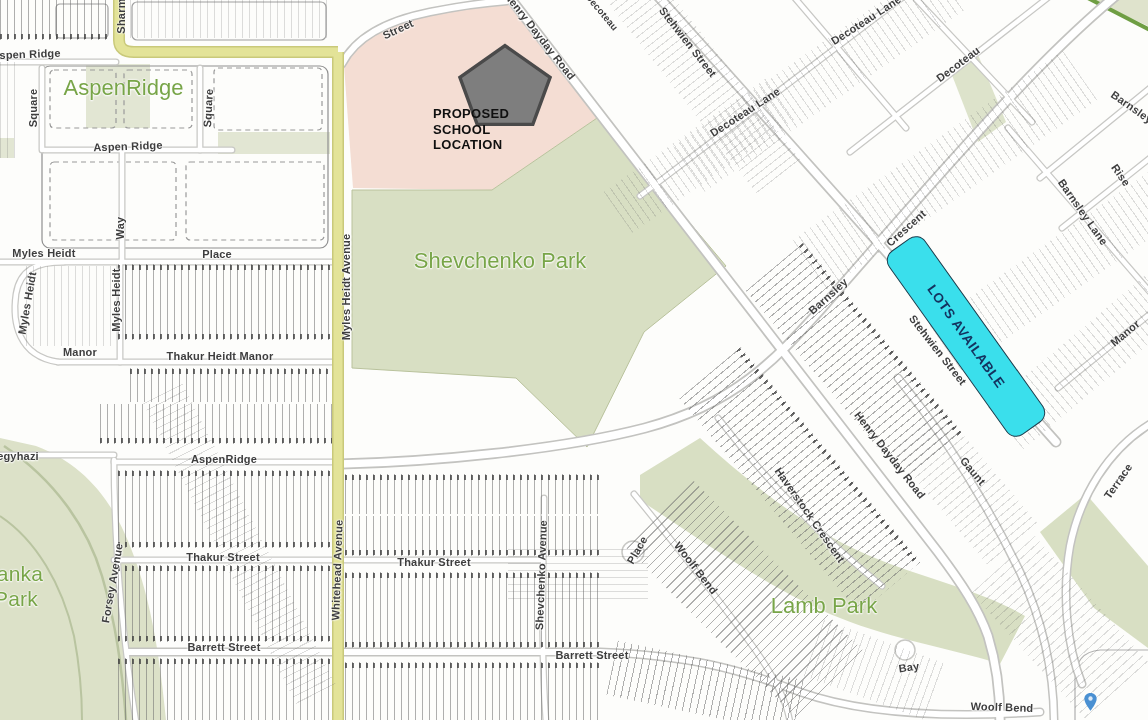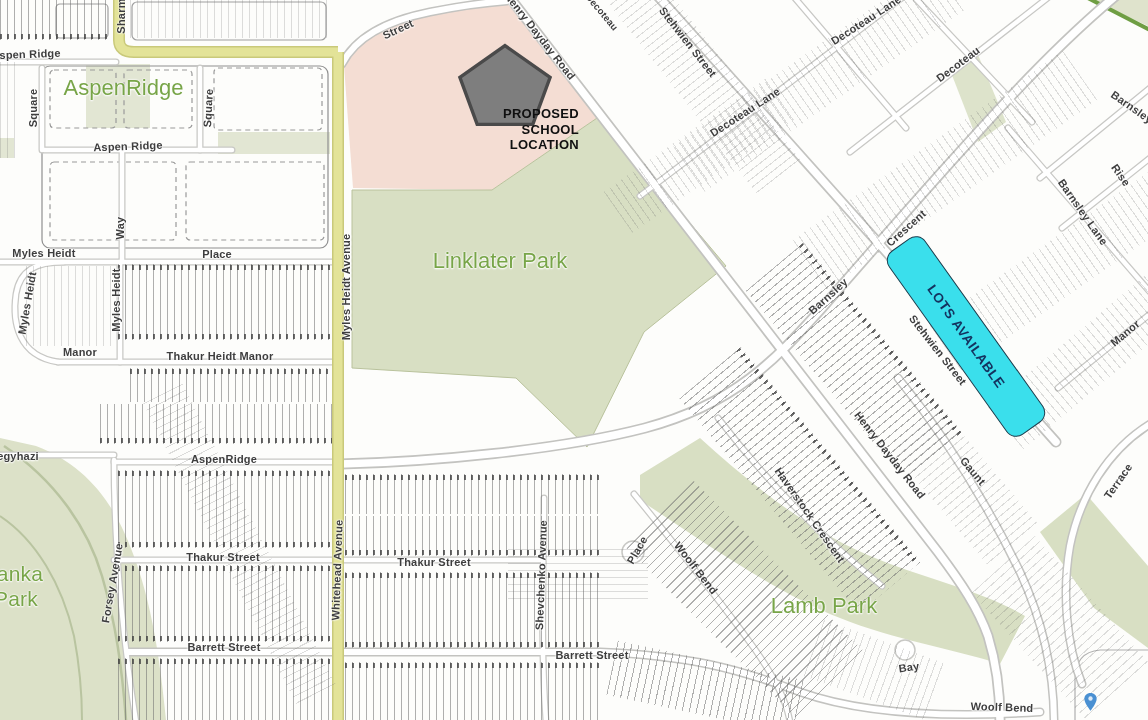--- a/index.html
+++ b/index.html
@@ -14,21 +14,21 @@
   .lots.nt::before{top:1px}
   .lots.nb::before{bottom:1px}
   .lots.sparse{opacity:.42}
   #label-layer{position:absolute;left:0;top:0;width:1148px;height:720px;z-index:6;pointer-events:none;}
   .lbl{position:absolute;white-space:nowrap;color:#3e3e3e;font-size:11px;font-weight:700;
        letter-spacing:.2px;text-shadow:0 0 2px #fff,0 0 2px #fff,0 1px 2px #fff;}
   .lbl.park{color:#78a548;font-size:22px;font-weight:400;letter-spacing:0;}
   .lbl.park-md{color:#78a548;font-size:21px;font-weight:400;}
   .lbl.sm{font-size:9.5px}
   #school-marker{position:absolute;left:457px;top:42px;width:96px;z-index:5;text-align:center;}
-  #school-text{position:absolute;left:433px;top:106px;width:146px;z-index:5;text-align:right;
+  #school-text{position:absolute;left:433px;top:106px;width:146px;z-index:5;text-align:left;
        font-size:13px;font-weight:700;color:#101010;line-height:15.5px;letter-spacing:.3px;}
   #lots-ribbon{position:absolute;left:853px;top:314px;width:224px;height:43px;z-index:4;
        background:#3adfec;border:1.5px solid #1d3d4d;border-radius:12px;
        transform:rotate(54.5deg);display:flex;align-items:center;justify-content:center;}
   #lots-ribbon span{font-size:13.5px;font-weight:700;color:#14325e;letter-spacing:.6px;white-space:nowrap;}
   #map-pin{position:absolute;left:1083px;top:692px;z-index:7;}
 </style>
 </head>
 <body>
 
@@ -206,21 +206,21 @@
     </svg>
   </div>
   <div id="school-text">
     <div>PROPOSED</div>
     <div>SCHOOL</div>
     <div>LOCATION</div>
   </div>
 
   <div id="label-layer">
       <div class="lbl park" style="left: 112px; top: 88px; transform: translate(-50%, -50%) rotate(0deg); padding-left: 23px;">AspenRidge</div>
-      <div class="lbl park" style="left: 500px; top: 261px; transform: translate(-50%, -50%) rotate(0deg);">Linklater Park</div>
+      <div class="lbl park" style="left: 500px; top: 261px; transform: translate(-50%, -50%) rotate(0deg);">Shevchenko Park</div>
       <div class="lbl park" style="left: 824px; top: 606px; transform: translate(-50%, -50%) rotate(0deg);">Lamb Park</div>
       <div class="lbl park-md" style="left: 20px; top: 574px; transform: translate(-50%, -50%) rotate(0deg);">anka</div>
       <div class="lbl park-md" style="left: 16px; top: 599px; transform: translate(-50%, -50%) rotate(0deg);">Park</div>
       <div class="lbl " style="left: 26px; top: 54px; transform: translate(-50%, -50%) rotate(-2deg);">Aspen Ridge</div>
       <div class="lbl " style="left: 121px; top: 16px; transform: translate(-50%, -50%) rotate(-90deg);">Sharm</div>
       <div class="lbl " style="left: 128px; top: 146px; transform: translate(-50%, -50%) rotate(-2deg);">Aspen Ridge</div>
       <div class="lbl " style="left: 33px; top: 108px; transform: translate(-50%, -50%) rotate(-90deg);">Square</div>
       <div class="lbl " style="left: 208px; top: 108px; transform: translate(-50%, -50%) rotate(-87deg);">Square</div>
       <div class="lbl " style="left: 120px; top: 228px; transform: translate(-50%, -50%) rotate(-90deg);">Way</div>
       <div class="lbl " style="left: 398px; top: 29px; transform: translate(-50%, -50%) rotate(-25deg);">Street</div>

